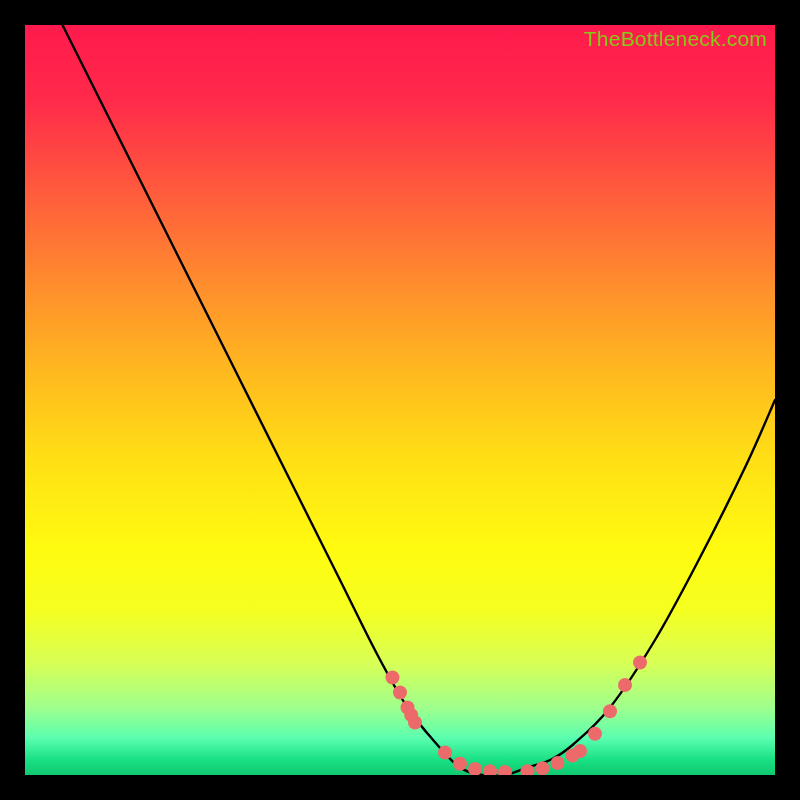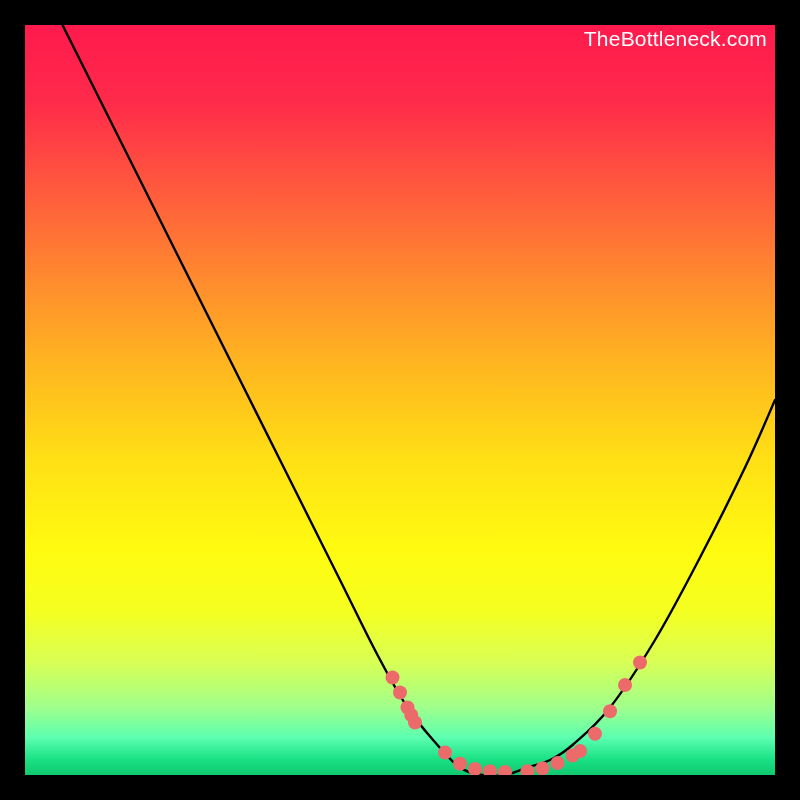--- a/index.html
+++ b/index.html
@@ -37,21 +37,21 @@
       #d8ff55 85%,
       #9fff8c 91%,
       #5cffb0 95%,
       #18e083 98%,
       #10c86f 100%);
   }
   .watermark {
     position: absolute;
     top: 2px;
     right: 8px;
-    color: #ffffff;
+    color: #84cc16;
     font-size: 21px;
     font-weight: 500;
     letter-spacing: 0.2px;
   }
   svg.curve {
     position: absolute;
     left: 0;
     top: 0;
     width: 750px;
     height: 750px;

